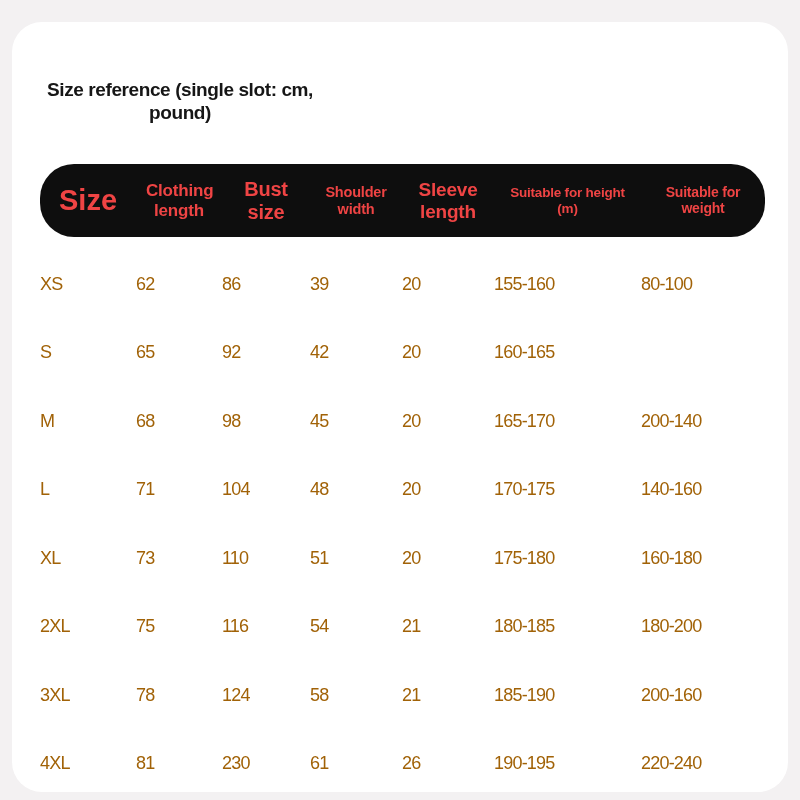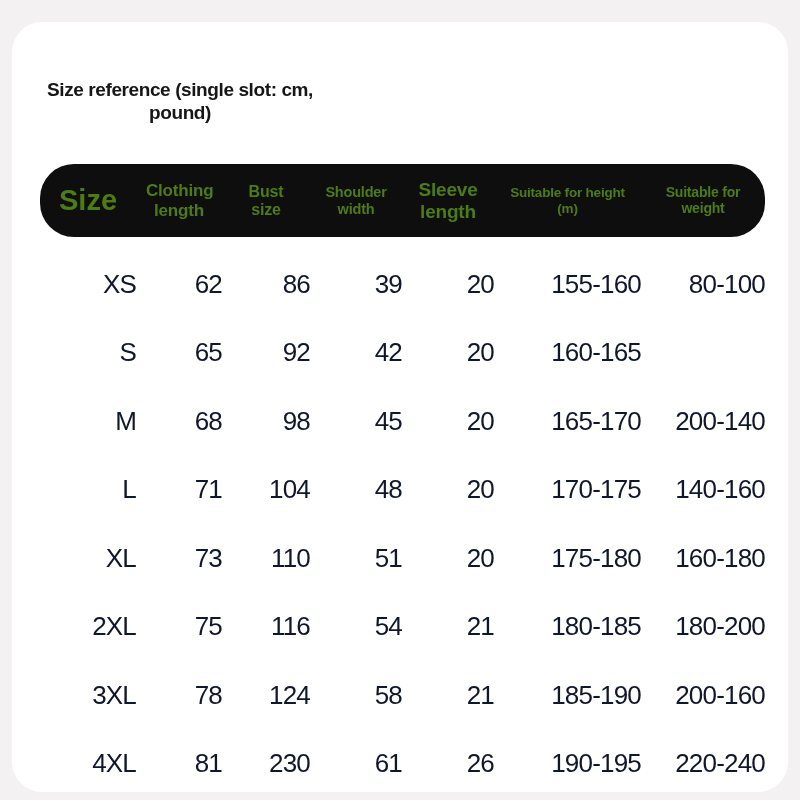--- a/index.html
+++ b/index.html
@@ -40,47 +40,47 @@
     margin: 40px 23px 0 28px; 
     width: 725px;
   }
   .header-bar {
     display: grid;
     grid-template-columns: 96px 86px 88px 92px 92px 147px 124px;
     align-items: center;
     background: #0e0e0e;
     border-radius: 34px;
     height: 73px;
-    color: #4d7c0f;
+    color: #ef4444;
   }
   .hcell {
     text-align: center;
     font-weight: bold;
     line-height: 1.12;
     letter-spacing: -0.2px;
   }
   .hcell.c1 { font-size: 29px; letter-spacing: 0; }
   .hcell.c2 { font-size: 17px; padding: 0 10px; }
-  .hcell.c3 { font-size: 16px; padding: 0 16px; }
+  .hcell.c3 { font-size: 20px; padding: 0 16px; }
   .hcell.c4 { font-size: 14.5px; padding: 0 12px; }
   .hcell.c5 { font-size: 19px; padding: 0 14px; }
   .hcell.c6 { font-size: 13.5px; padding: 0 10px; }
   .hcell.c7 { font-size: 14px; padding: 0 2px; }
   .rows { margin-top: 13px; }
   .trow {
     display: grid;
     grid-template-columns: 96px 86px 88px 92px 92px 147px 124px;
     align-items: center;
     height: 68.5px;
   }
   .tcell {
-    text-align: right;
-    font-size: 26px;
+    text-align: left;
+    font-size: 18px;
     letter-spacing: -0.8px;
-    color: #0f172a;
+    color: #a16207;
   }
 </style>
 </head>
 <body>
 
 <div class="page">
   <div class="card">
 
     <div class="title">
       <span>Size reference (single slot: cm,</span>

